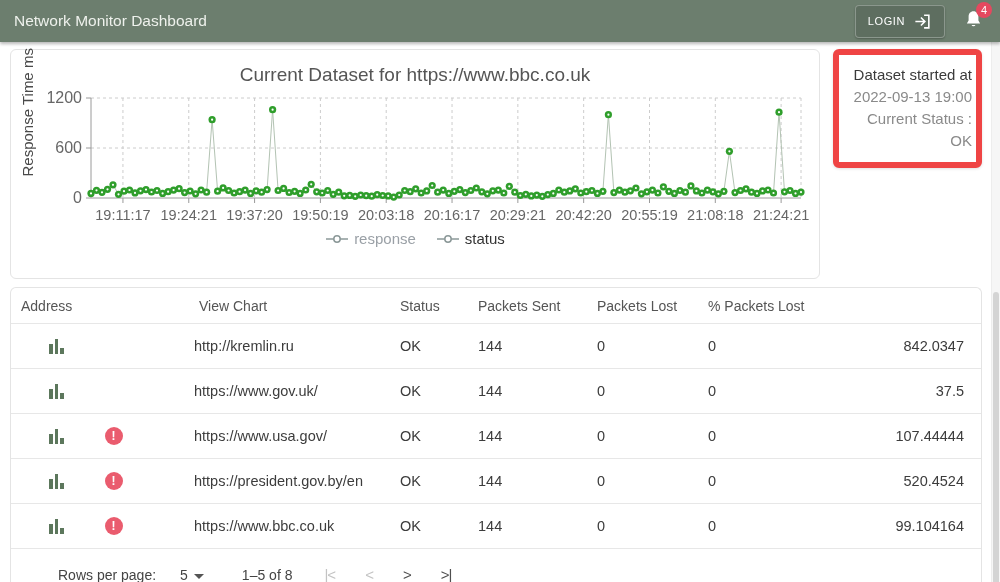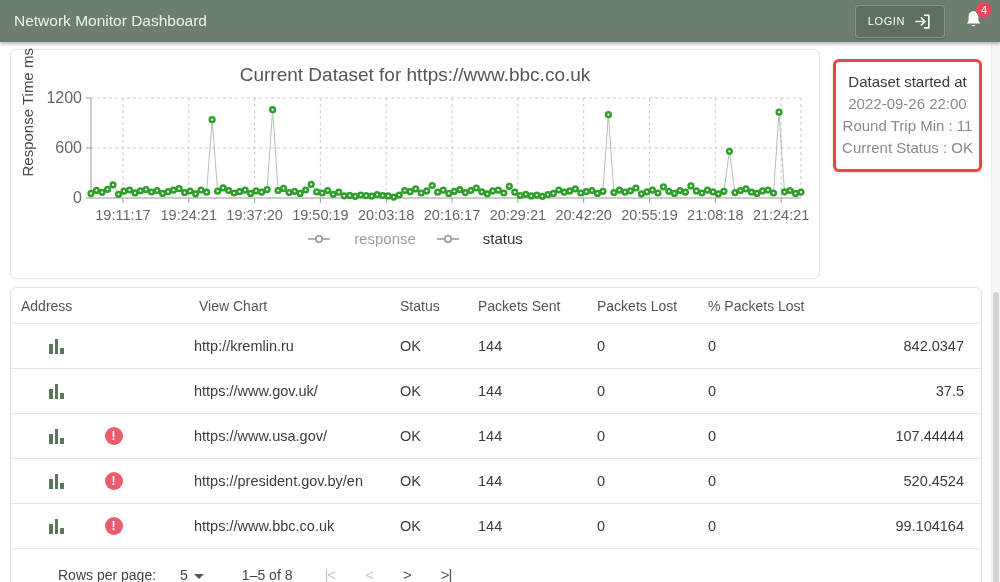--- a/index.html
+++ b/index.html
@@ -29,27 +29,27 @@
     transform-origin: center; color: #4a4a4a; font-size: 15px; white-space: nowrap; width: 24px; }
   .chart-svg { display: block; margin-top: 4px; width: 808px; height: 136px; }
   .grid { stroke: #ccc; stroke-dasharray: 3 3; stroke-width: 1; }
   .axis { stroke: #9a9a9a; stroke-width: 1; }
   .xtick { fill: #666; font-size: 14.5px; font-family: "Liberation Sans", sans-serif; }
   .ytick { fill: #666; font-size: 16px; font-family: "Liberation Sans", sans-serif; }
   .series-line { fill: none; stroke: #b3c3b3; stroke-width: 1; }
   .dot { fill: var(--chart-green); }
   .dot-center { fill: #fff; }
   .legend { display: flex; justify-content: center; gap: 20px; margin-top: 4px; }
-  .legend-item { display: flex; align-items: center; gap: 23px; font-size: 15px; cursor: pointer; }
+  .legend-item { display: flex; align-items: center; gap: 5px; font-size: 15px; cursor: pointer; }
   .legend-muted { color: #9aa0a6; }
   .legend-normal { color: #333; }
 
-  .info-card { width: 149px; margin-top: 10px; border: 3px solid #ef4444; border-radius: 6px;
+  .info-card { width: 149px; border: 6px solid #ef4444; border-radius: 6px;
     background: #fff; box-shadow: 0 1px 3px rgba(0,0,0,.12); padding: 9px 4px 10px;
-    text-align: center; font-size: 15px; line-height: 22px; }
+    text-align: right; font-size: 15px; line-height: 22px; }
   .info-title { color: #3a3a3a; }
   .info-line { color: #8a8a8a; }
 
   
   .table-card { margin-top: 8px; border: 1px solid #e4e4e4; border-bottom: none;
     border-radius: 6px 6px 0 0; background: #fff; overflow: hidden; }
   .trow { display: grid; grid-template-columns: 173px 206px 78px 119px 111px 140px 1fr;
     align-items: center; border-bottom: 1px solid #e7e7e7; }
   .thead { height: 36px; color: #555; font-size: 14px; }
   .tbody-row { height: 45px; color: #3c3c3c; font-size: 14.5px; }
@@ -432,22 +432,21 @@
             <line x1="1" y1="5" x2="23" y2="5" stroke="#8b9898" stroke-width="1.5"></line>
             <circle cx="12" cy="5" r="3.2" fill="#fff" stroke="#8b9898" stroke-width="1.5"></circle>
           </svg>
           <span>status</span>
         </div>
       </div>
     </div>
 
     <div class="info-card">
       <div class="info-title">Dataset started at</div>
-      <div class="info-line">2022-09-26 22:00</div>
-      <div class="info-line">Round Trip Min : 11</div>
+      <div class="info-line">2022-09-13 19:00</div>
       <div class="info-line">Current Status : OK</div>
     </div>
   </div>
 
   <div class="table-card">
     <div class="trow thead">
       <div class="cell">Address</div>
       <div class="cell cell-first-head">View Chart</div>
       <div class="cell">Status</div>
       <div class="cell">Packets Sent</div>

